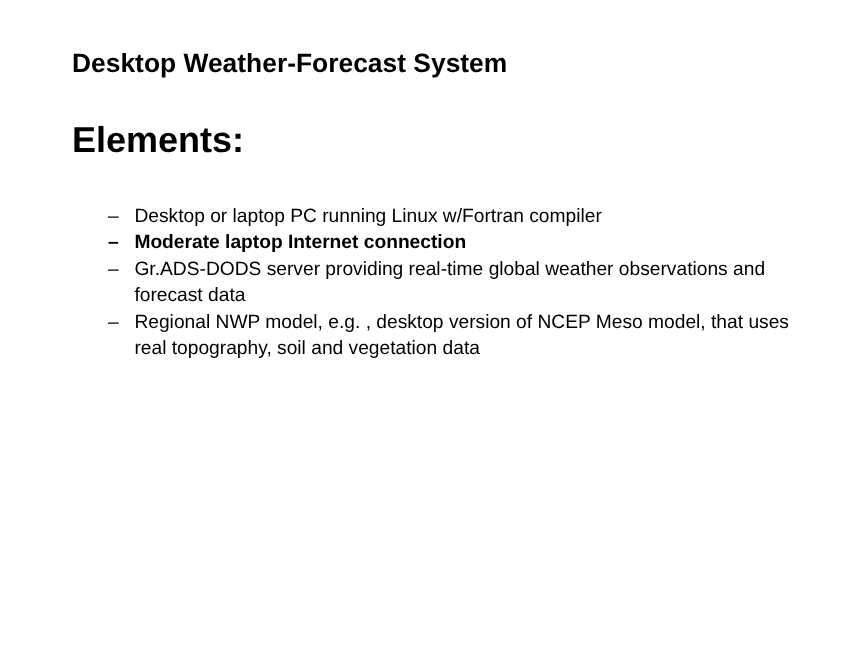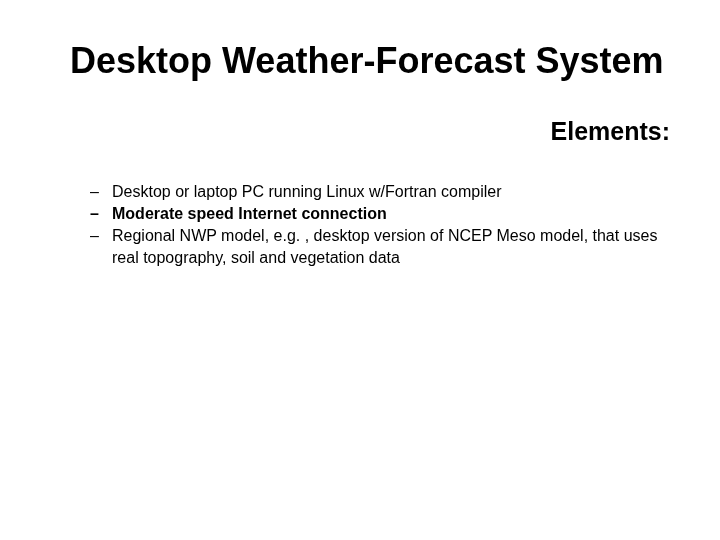--- a/index.html
+++ b/index.html
@@ -10,30 +10,29 @@
     body {
       width: 720px;
       height: 540px;
       background: #ffffff;
       font-family: Arial, Helvetica, sans-serif;
       color: #000000;
       padding: 40px 50px 40px 60px;
       position: relative;
     }
     .title {
-      font-size: 36px;
+      font-size: 22px;
       font-weight: bold;
       text-align: left;
       margin-bottom: 35px;
-      margin-left: 10px;
     }
     .subtitle {
-      font-size: 25px;
+      font-size: 30px;
       font-weight: bold;
-      text-align: right;
+      text-align: left;
       margin-bottom: 35px;
     }
     .bullet-list {
       list-style: none;
       padding-left: 30px;
     }
     .bullet-item {
       font-size: 16px;
       line-height: 1.38;
       position: relative;
@@ -52,15 +51,16 @@
   </style>
 </head>
 <body>
 
 <h1 class="title">Desktop Weather-Forecast System</h1>
 
 <h2 class="subtitle">Elements:</h2>
 
 <ul class="bullet-list">
   <li class="bullet-item">Desktop or laptop PC running Linux w/Fortran compiler</li>
-  <li class="bullet-item bold">Moderate speed Internet connection</li>
+  <li class="bullet-item bold">Moderate laptop Internet connection</li>
+  <li class="bullet-item">Gr.ADS-DODS server providing real-time global weather observations and forecast data</li>
   <li class="bullet-item">Regional NWP model, e.g. , desktop version of NCEP Meso model, that uses real topography, soil and vegetation data</li>
 </ul>
 
 </body></html>

